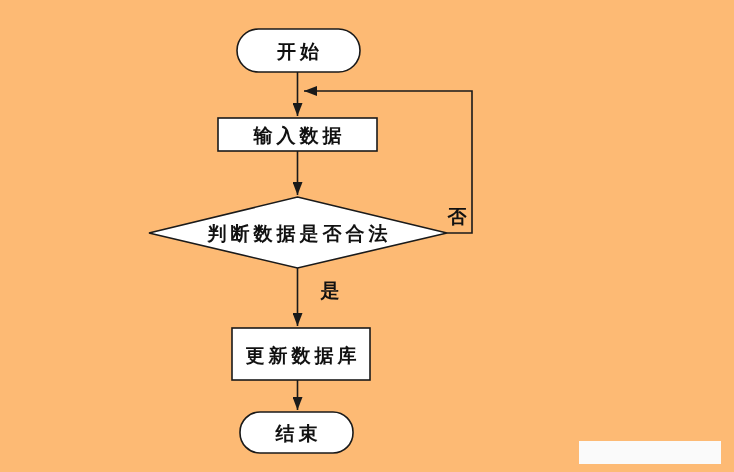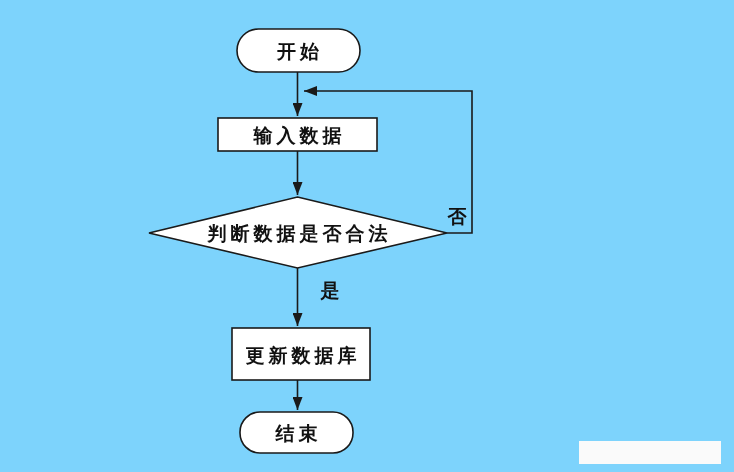--- a/index.html
+++ b/index.html
@@ -4,21 +4,21 @@
 <style>
   html, body {
     margin: 0;
     padding: 0;
     background: #ffffff;
   }
   .stage {
     position: relative;
     width: 734px;
     height: 472px;
-    background: #7dd3fc;
+    background: #fdba74;
     overflow: hidden;
     font-family: "DejaVu Sans", sans-serif;
   }
   svg { display: block; }
   .shape {
     fill: #ffffff;
     stroke: #1a1a1a;
     stroke-width: 1.6;
   }
   .edge {

